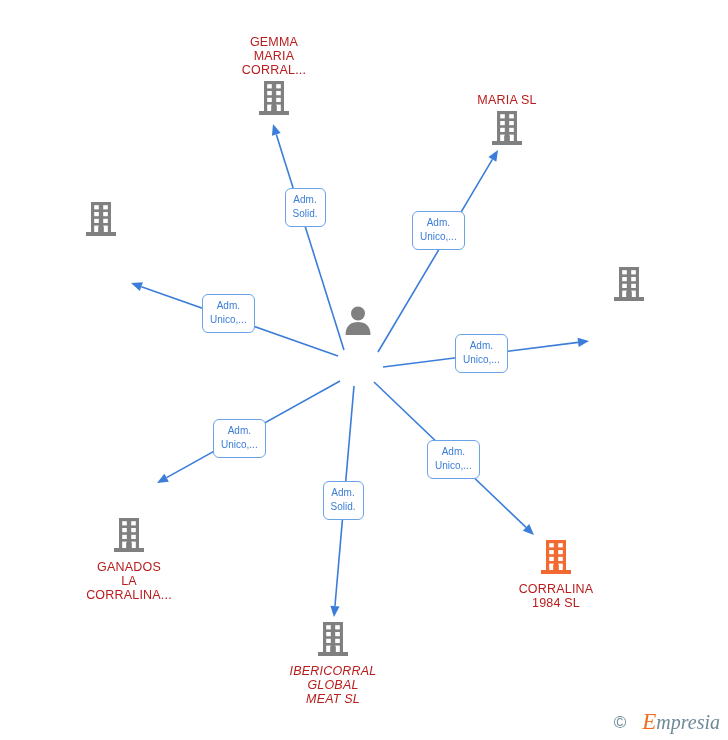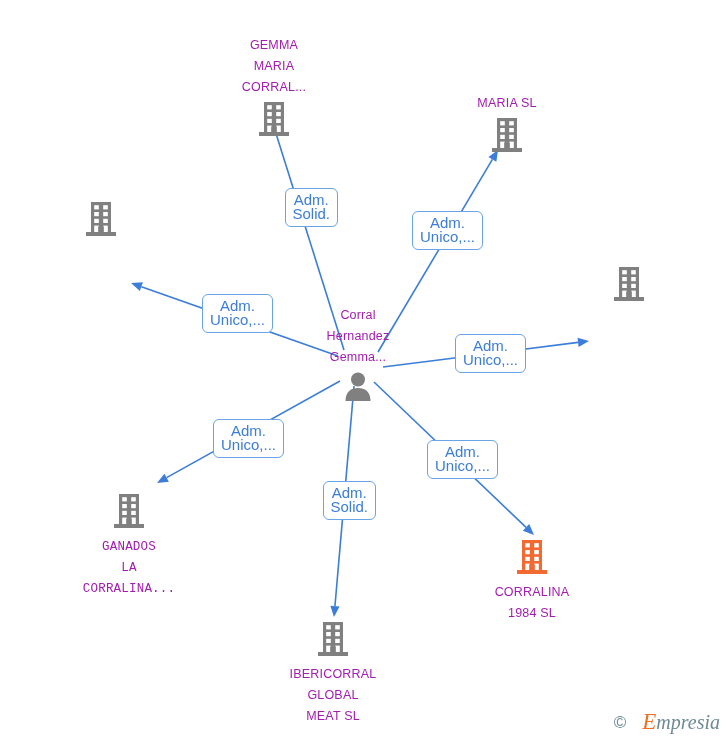--- a/index.html
+++ b/index.html
@@ -28,41 +28,41 @@
   
   .node {
     position: absolute;
     width: 140px;
     margin-left: -70px;
     text-align: center;
     z-index: 3;
   }
   .node-label {
     font-size: 12.5px;
-    line-height: 21px;
-    color: #a21caf;
+    line-height: 14px;
+    color: #b91c1c;
     letter-spacing: 0.2px;
     white-space: pre-line;
   }
   .node-icon {
     display: block;
     margin: 0 auto;
   }
   .node.label-top .node-label { margin-bottom: 3px; }
   .node.label-bottom .node-label { margin-top: 3px; }
 
   
   .edge-label {
     position: absolute;
     box-sizing: border-box;
     border: 1.4px solid #6aa3e8;
     border-radius: 6px;
     background: #ffffff;
     color: #3b7dd8;
-    font-size: 15px;
+    font-size: 10px;
     line-height: 14px;
     padding: 4px 7px 5px 7px;
     text-align: center;
     white-space: pre-line;
     z-index: 4;
   }
 
   
   #watermark {
     position: absolute;
@@ -185,77 +185,74 @@
             <rect x="10.2" y="11" width="4.6" height="4.2" fill="#ffffff"></rect>
             <rect x="19.2" y="11" width="4.6" height="4.2" fill="#ffffff"></rect>
             <rect x="10.2" y="17.8" width="4.6" height="4.2" fill="#ffffff"></rect>
             <rect x="19.2" y="17.8" width="4.6" height="4.2" fill="#ffffff"></rect>
             <rect x="10.2" y="24.6" width="4.6" height="6.4" fill="#ffffff"></rect>
             <rect x="19.2" y="24.6" width="4.6" height="6.4" fill="#ffffff"></rect>
             <rect x="14.2" y="25.4" width="5.6" height="5.6" fill="#808080"></rect>
             <rect x="2" y="31" width="30" height="4" fill="#808080"></rect>
           </svg></div>
       </div>
-      <div class="node label-bottom" style="left: 129px; top: 493px; font-family: Liberation Mono, monospace;">
+      <div class="node label-bottom" style="left: 129px; top: 517px;">
         <div class="node-icon"><svg width="34" height="36" viewBox="0 0 34 36" xmlns="http://www.w3.org/2000/svg">
             <rect x="7" y="1" width="20" height="30" fill="#808080"></rect>
             <rect x="10.2" y="4.2" width="4.6" height="4.2" fill="#ffffff"></rect>
             <rect x="19.2" y="4.2" width="4.6" height="4.2" fill="#ffffff"></rect>
             <rect x="10.2" y="11" width="4.6" height="4.2" fill="#ffffff"></rect>
             <rect x="19.2" y="11" width="4.6" height="4.2" fill="#ffffff"></rect>
             <rect x="10.2" y="17.8" width="4.6" height="4.2" fill="#ffffff"></rect>
             <rect x="19.2" y="17.8" width="4.6" height="4.2" fill="#ffffff"></rect>
             <rect x="10.2" y="24.6" width="4.6" height="6.4" fill="#ffffff"></rect>
             <rect x="19.2" y="24.6" width="4.6" height="6.4" fill="#ffffff"></rect>
             <rect x="14.2" y="25.4" width="5.6" height="5.6" fill="#808080"></rect>
             <rect x="2" y="31" width="30" height="4" fill="#808080"></rect>
           </svg></div>
         <div class="node-label">GANADOS
 LA
 CORRALINA...</div>
       </div>
-      <div class="node label-bottom" style="left: 333px; top: 621px;">
+      <div class="node label-bottom" style="left: 333px; top: 621px; font-style: italic;">
         <div class="node-icon"><svg width="34" height="36" viewBox="0 0 34 36" xmlns="http://www.w3.org/2000/svg">
             <rect x="7" y="1" width="20" height="30" fill="#808080"></rect>
             <rect x="10.2" y="4.2" width="4.6" height="4.2" fill="#ffffff"></rect>
             <rect x="19.2" y="4.2" width="4.6" height="4.2" fill="#ffffff"></rect>
             <rect x="10.2" y="11" width="4.6" height="4.2" fill="#ffffff"></rect>
             <rect x="19.2" y="11" width="4.6" height="4.2" fill="#ffffff"></rect>
             <rect x="10.2" y="17.8" width="4.6" height="4.2" fill="#ffffff"></rect>
             <rect x="19.2" y="17.8" width="4.6" height="4.2" fill="#ffffff"></rect>
             <rect x="10.2" y="24.6" width="4.6" height="6.4" fill="#ffffff"></rect>
             <rect x="19.2" y="24.6" width="4.6" height="6.4" fill="#ffffff"></rect>
             <rect x="14.2" y="25.4" width="5.6" height="5.6" fill="#808080"></rect>
             <rect x="2" y="31" width="30" height="4" fill="#808080"></rect>
           </svg></div>
         <div class="node-label">IBERICORRAL
 GLOBAL
 MEAT  SL</div>
       </div>
-      <div class="node label-bottom" style="left: 532px; top: 539px;">
+      <div class="node label-bottom" style="left: 556px; top: 539px;">
         <div class="node-icon"><svg width="34" height="36" viewBox="0 0 34 36" xmlns="http://www.w3.org/2000/svg">
             <rect x="7" y="1" width="20" height="30" fill="#f26a32"></rect>
             <rect x="10.2" y="4.2" width="4.6" height="4.2" fill="#ffffff"></rect>
             <rect x="19.2" y="4.2" width="4.6" height="4.2" fill="#ffffff"></rect>
             <rect x="10.2" y="11" width="4.6" height="4.2" fill="#ffffff"></rect>
             <rect x="19.2" y="11" width="4.6" height="4.2" fill="#ffffff"></rect>
             <rect x="10.2" y="17.8" width="4.6" height="4.2" fill="#ffffff"></rect>
             <rect x="19.2" y="17.8" width="4.6" height="4.2" fill="#ffffff"></rect>
             <rect x="10.2" y="24.6" width="4.6" height="6.4" fill="#ffffff"></rect>
             <rect x="19.2" y="24.6" width="4.6" height="6.4" fill="#ffffff"></rect>
             <rect x="14.2" y="25.4" width="5.6" height="5.6" fill="#f26a32"></rect>
             <rect x="2" y="31" width="30" height="4" fill="#f26a32"></rect>
           </svg></div>
         <div class="node-label">CORRALINA
 1984  SL</div>
       </div>
       <div class="node label-top" style="left: 358px; top: 305px;">
-        <div class="node-label">Corral
-Hernandez
-Gemma...</div>
         <div class="node-icon"><svg width="30" height="30" viewBox="0 0 30 30" xmlns="http://www.w3.org/2000/svg">
             <circle cx="15" cy="8.5" r="7" fill="#808080"></circle>
             <path d="M2.5 30 C2.5 20.5 8 17 15 17 C22 17 27.5 20.5 27.5 30 Z" fill="#808080"></path>
           </svg></div>
       </div>
     </div>
 
   <div id="edge-label-layer">
       <div class="edge-label" style="left: 284.5px; top: 187.5px;">Adm.
 Solid.</div>

